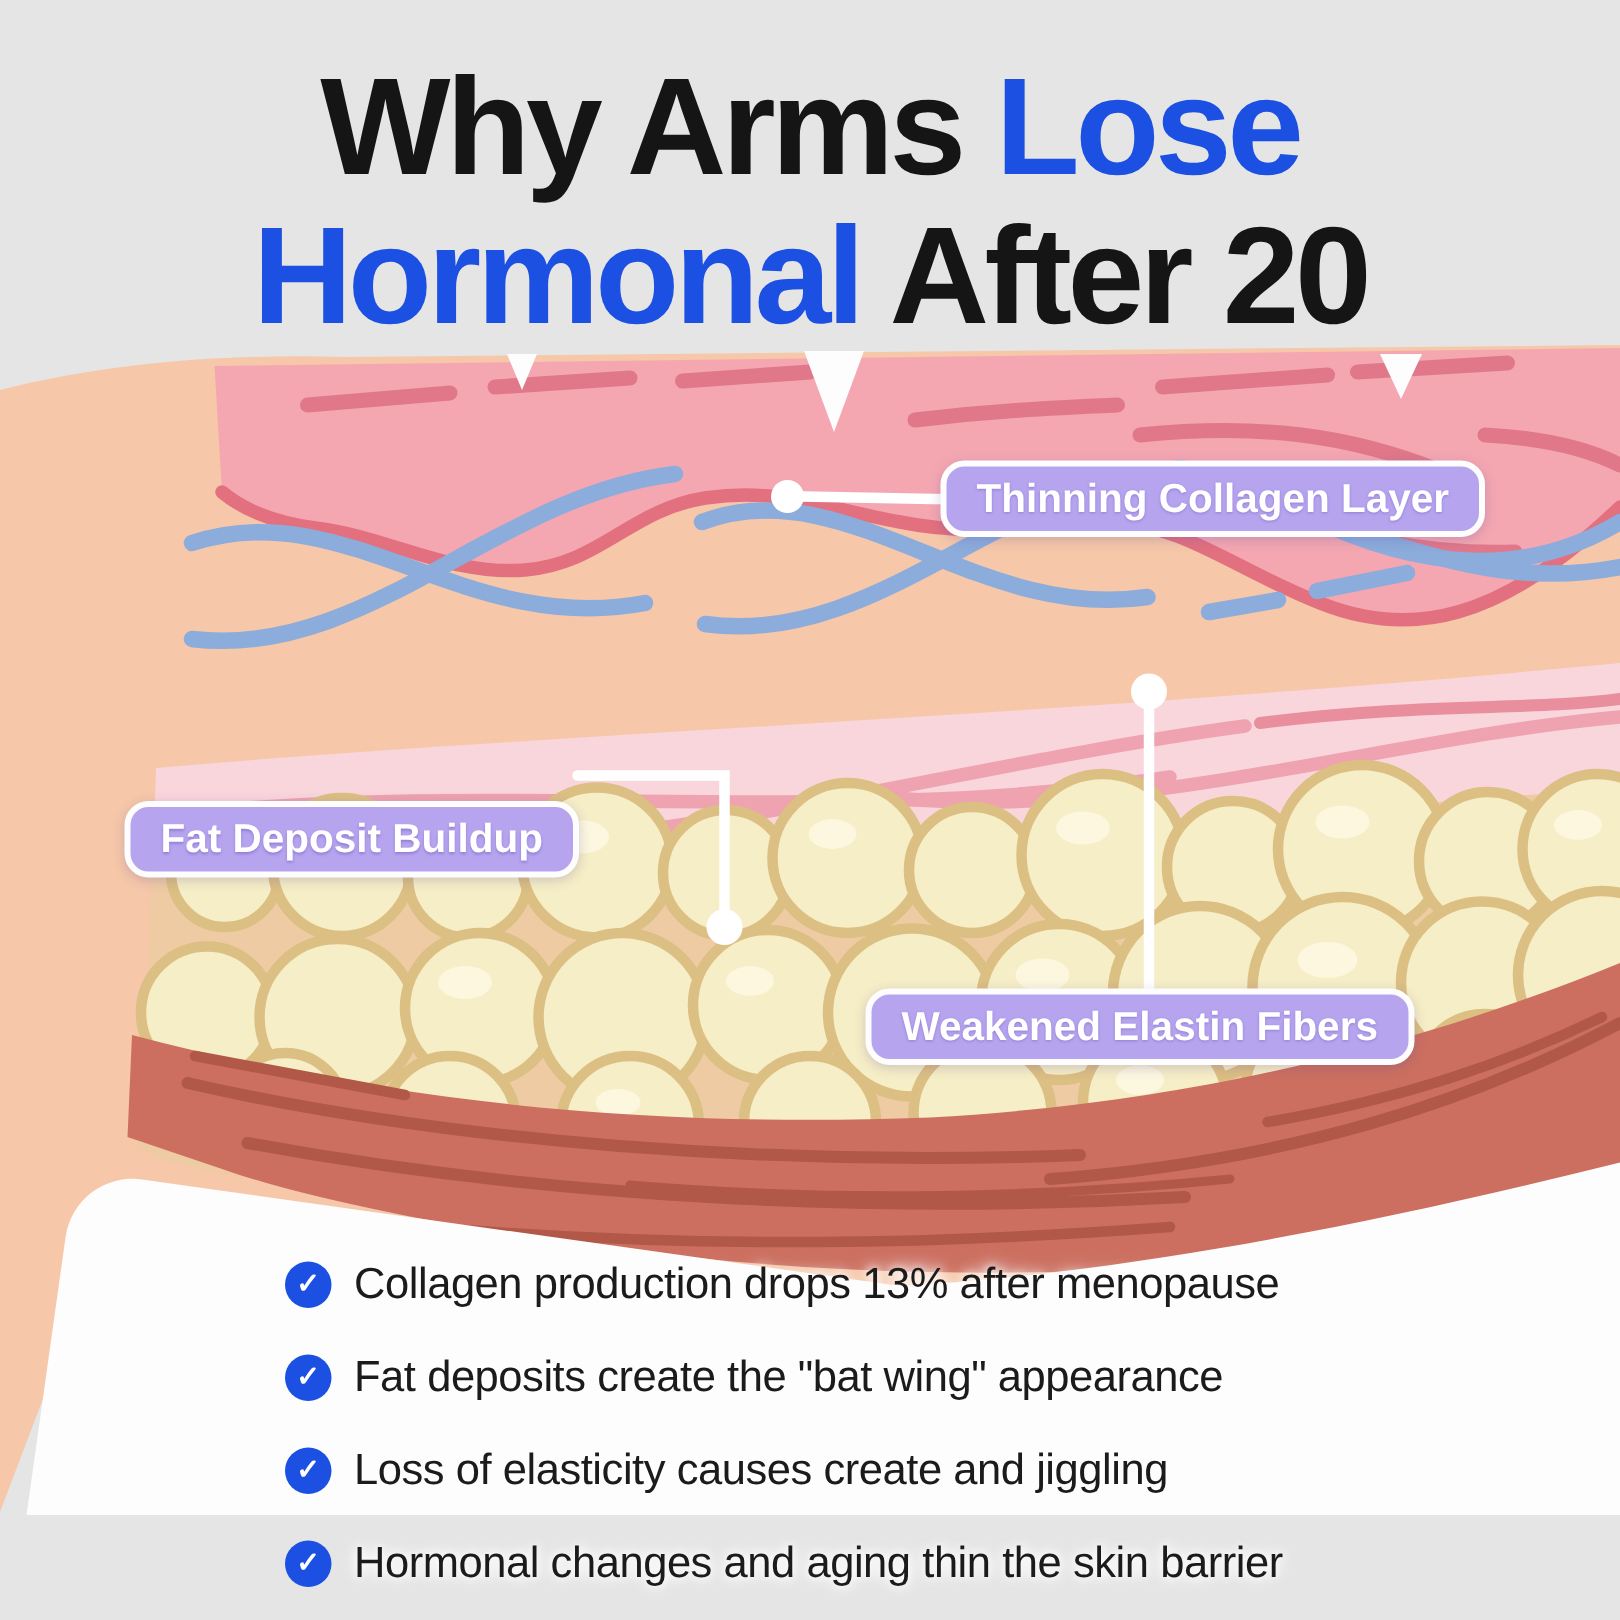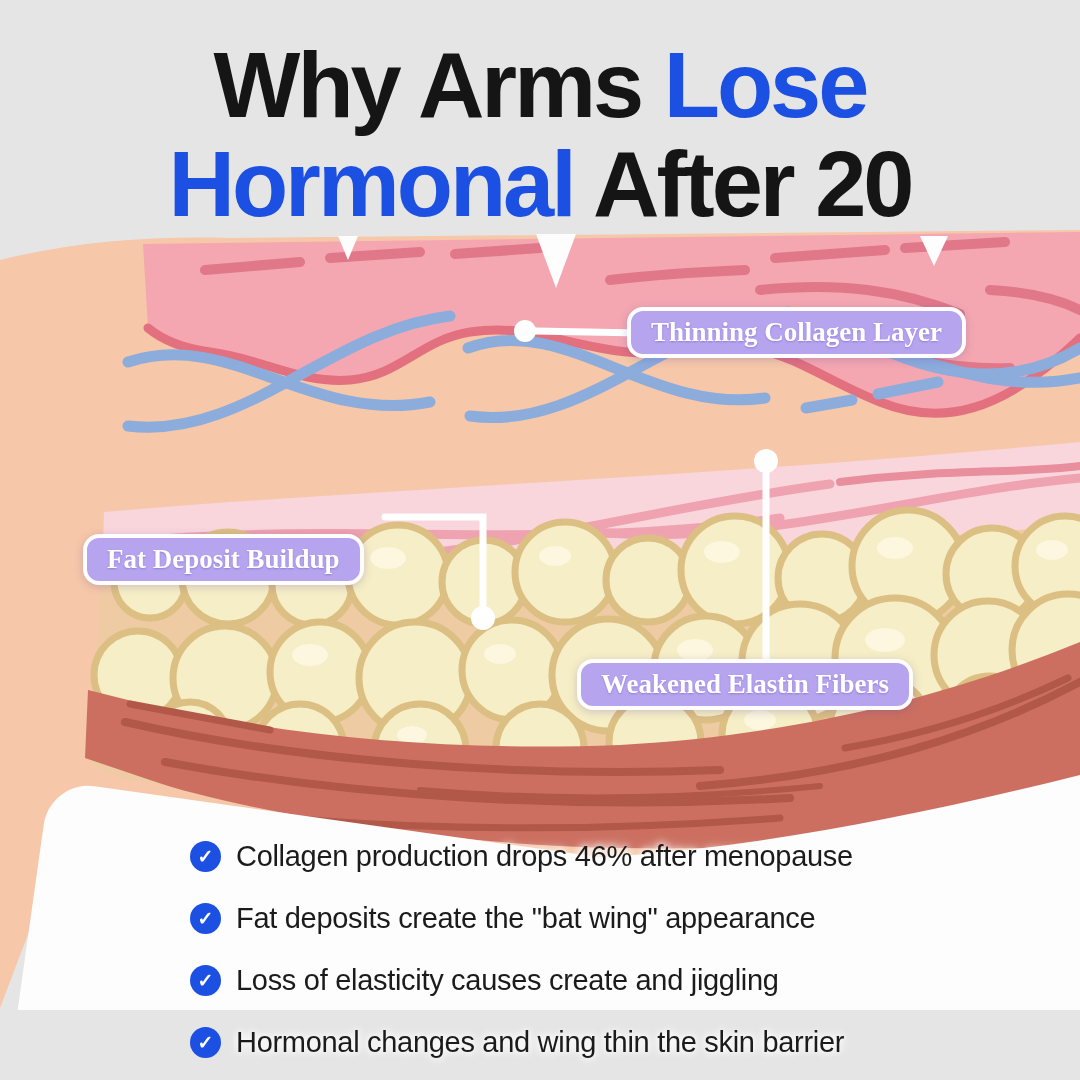--- a/index.html
+++ b/index.html
@@ -21,21 +21,21 @@
   .edgeAccent{stroke:#e2707f;stroke-width:9;fill:none;stroke-linecap:round;}
   .stria{stroke:#b25848;fill:none;stroke-linecap:round;}
   .fat circle{fill:#f6eec6;stroke:#dcbf83;stroke-width:7;}
   .fat ellipse{fill:#fcf7df;opacity:.95;}
   .conn{stroke:#ffffff;stroke-width:7;fill:none;stroke-linecap:round;}
   .dot{fill:#ffffff;}
 
   
   .pill{position:absolute;background:#b7a4ef;border:4px solid #fdfdfd;border-radius:16px;
         padding:6px 20px;color:#ffffff;font-weight:700;font-size:27px;white-space:nowrap;
-        box-shadow:0 2px 8px rgba(90,70,160,.25);text-shadow:0 1px 2px rgba(100,80,180,.45);font-family:Liberation Serif, serif;}
+        box-shadow:0 2px 8px rgba(90,70,160,.25);text-shadow:0 1px 2px rgba(100,80,180,.45);}
   .pill.collagen{left:627px;top:307px;}
   .pill.fat-pill{left:83px;top:493px;margin-top:41px;}
   .pill.elastin{left:577px;top:659px;}
 
   
   .bullets{position:absolute;left:190px;top:825px;}
   .brow{display:flex;align-items:center;height:62px;}
   .check{flex:0 0 auto;width:31px;height:31px;border-radius:50%;background:#1c50e2;
          color:#ffffff;font-size:19px;font-weight:700;display:flex;align-items:center;
          justify-content:center;margin-right:15px;}
@@ -179,29 +179,29 @@
   <div class="pill fat-pill">
     <span>Fat Deposit Buildup</span>
   </div>
   <div class="pill elastin">
     <span>Weakened Elastin Fibers</span>
   </div>
 
   <div class="bullets">
     <div class="brow">
       <span class="check">✓</span>
-      <span class="btext">Collagen production drops 46% after menopause</span>
+      <span class="btext">Collagen production drops 13% after menopause</span>
     </div>
     <div class="brow">
       <span class="check">✓</span>
       <span class="btext">Fat deposits create the "bat wing" appearance</span>
     </div>
     <div class="brow">
       <span class="check">✓</span>
       <span class="btext">Loss of elasticity causes create and jiggling</span>
     </div>
     <div class="brow">
       <span class="check">✓</span>
-      <span class="btext">Hormonal changes and wing thin the skin barrier</span>
+      <span class="btext">Hormonal changes and aging thin the skin barrier</span>
     </div>
   </div>
 
 </div>
 
 </body></html>

